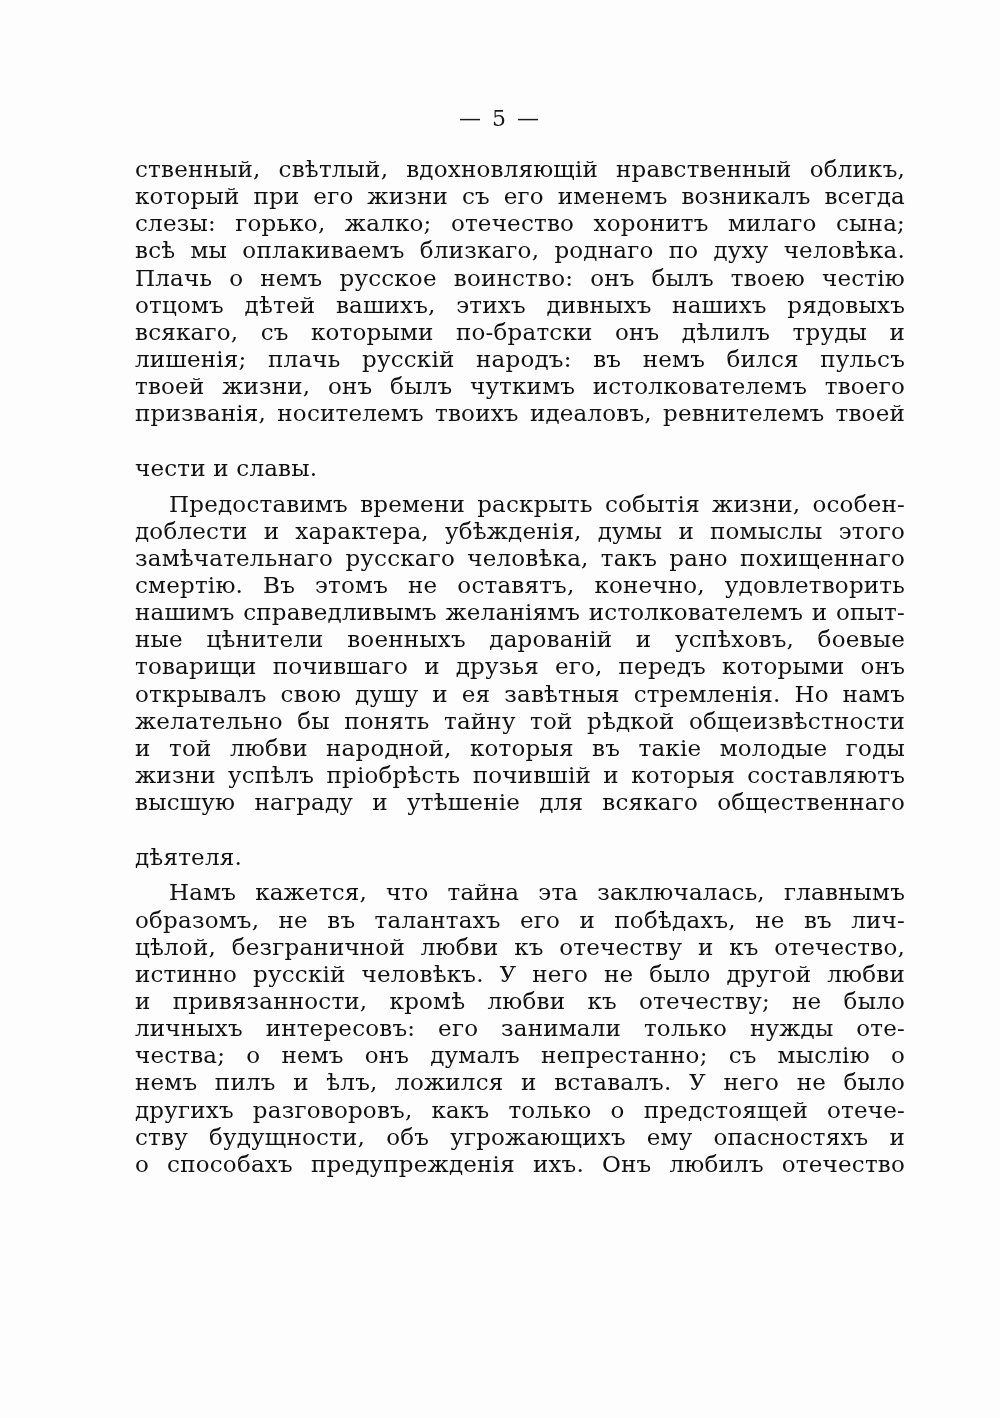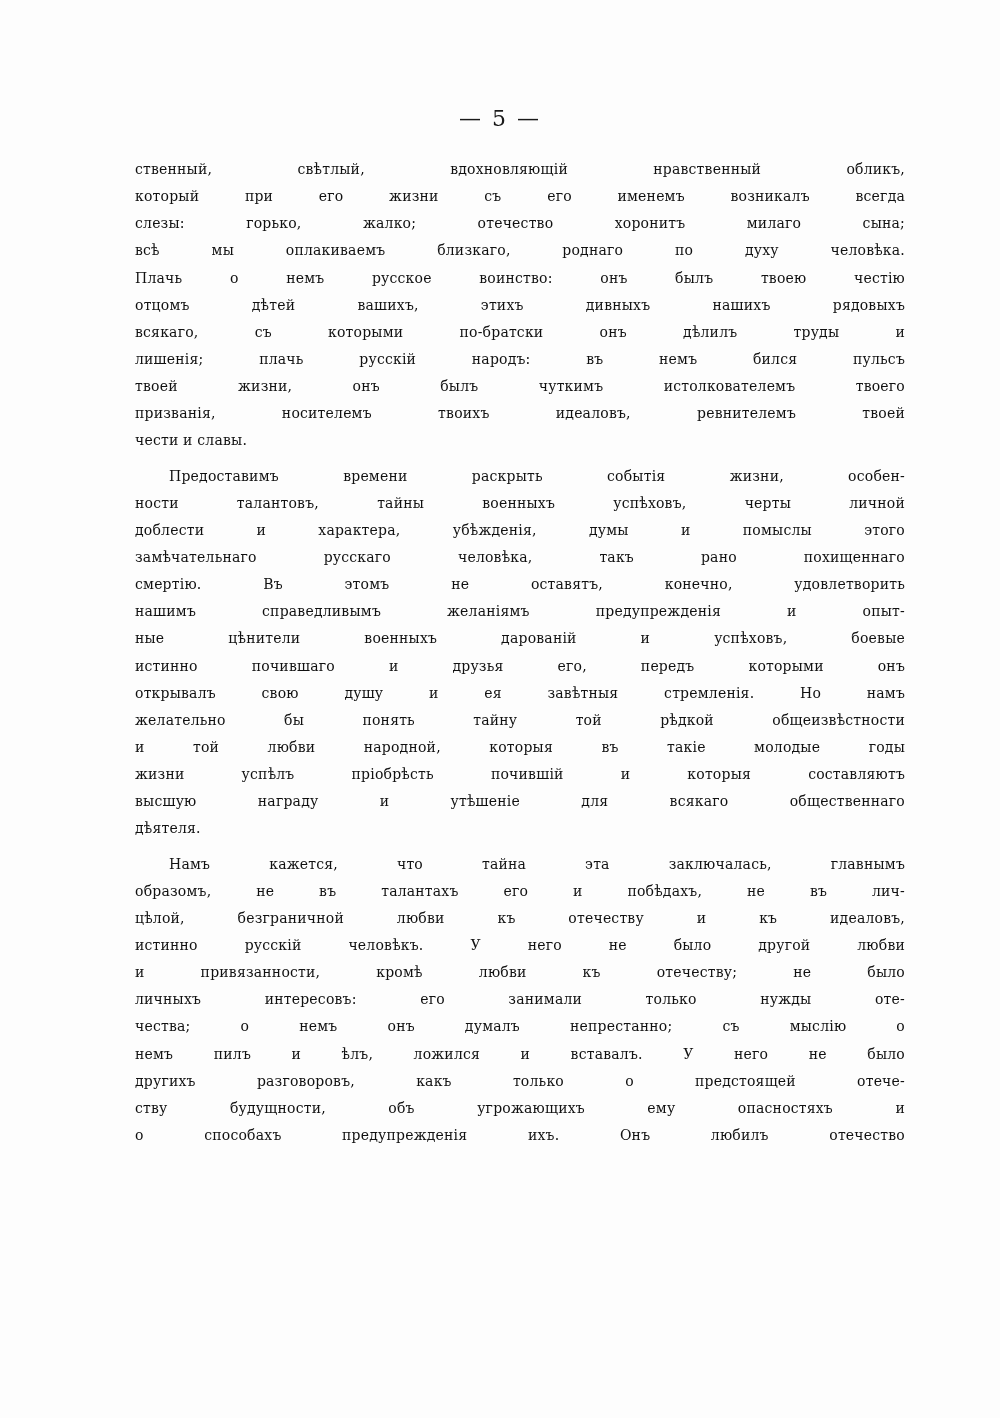--- a/index.html
+++ b/index.html
@@ -2,23 +2,23 @@
 <html><head>
 <meta charset="utf-8">
 <style>
   html, body { margin: 0; padding: 0; background: #ffffff; }
   body { width: 1000px; height: 1418px; position: relative; overflow: hidden; }
   .page { position: absolute; left: 0; top: 0; width: 1000px; height: 1418px; background: #fdfdfd; }
   .header { position: absolute; top: 106px; left: 0; width: 1000px; text-align: center;
     font-family: "DejaVu Serif", serif; font-size: 22px; color: #1a1a1a; letter-spacing: 2px; }
   .body { position: absolute; left: 135px; top: 156px; width: 770px; }
   .line { display: block; height: 27.15px; line-height: 27.15px; white-space: nowrap;
-    font-family: "DejaVu Serif", serif; font-size: 14px; color: #111; text-align: justify;
+    font-family: "DejaVu Serif", serif; font-size: 23px; color: #111; text-align: justify;
     text-align-last: justify; letter-spacing: 0.2px; }
-  .line.last { text-align-last: left; }
+  .line.last { text-align-last: left; margin-top: 28px; }
   .line.indent { padding-left: 34px; }
   .gap { height: 8px; }
 </style>
 </head>
 <body>
 
 <div class="page">
   <div class="header">— 5 —</div>
 
   <div class="body">
@@ -31,39 +31,38 @@
       <span class="line">отцомъ дѣтей вашихъ, этихъ дивныхъ нашихъ рядовыхъ</span>
       <span class="line">всякаго, съ которыми по-братски онъ дѣлилъ труды и</span>
       <span class="line">лишенія; плачь русскій народъ: въ немъ бился пульсъ</span>
       <span class="line">твоей жизни, онъ былъ чуткимъ истолкователемъ твоего</span>
       <span class="line">призванія, носителемъ твоихъ идеаловъ, ревнителемъ твоей</span>
       <span class="line last">чести и славы.</span>
     </div>
     <div class="gap"></div>
     <div>
       <span class="line indent">Предоставимъ времени раскрыть событія жизни, особен-</span>
-      <span class="line">ности талантовъ, тайны военныхъ успѣховъ, черты личной</span>
       <span class="line">доблести и характера, убѣжденія, думы и помыслы этого</span>
       <span class="line">замѣчательнаго русскаго человѣка, такъ рано похищеннаго</span>
       <span class="line">смертію. Въ этомъ не оставятъ, конечно, удовлетворить</span>
-      <span class="line">нашимъ справедливымъ желаніямъ предупрежденія и опыт-</span>
+      <span class="line">нашимъ справедливымъ желаніямъ истолкователемъ и опыт-</span>
       <span class="line">ные цѣнители военныхъ дарованій и успѣховъ, боевые</span>
-      <span class="line">истинно почившаго и друзья его, передъ которыми онъ</span>
+      <span class="line">товарищи почившаго и друзья его, передъ которыми онъ</span>
       <span class="line">открывалъ свою душу и ея завѣтныя стремленія. Но намъ</span>
       <span class="line">желательно бы понять тайну той рѣдкой общеизвѣстности</span>
       <span class="line">и той любви народной, которыя въ такіе молодые годы</span>
       <span class="line">жизни успѣлъ пріобрѣсть почившій и которыя составляютъ</span>
       <span class="line">высшую награду и утѣшеніе для всякаго общественнаго</span>
       <span class="line last">дѣятеля.</span>
     </div>
     <div class="gap"></div>
     <div>
       <span class="line indent">Намъ кажется, что тайна эта заключалась, главнымъ</span>
       <span class="line">образомъ, не въ талантахъ его и побѣдахъ, не въ лич-</span>
-      <span class="line">цѣлой, безграничной любви къ отечеству и къ идеаловъ,</span>
+      <span class="line">цѣлой, безграничной любви къ отечеству и къ отечество,</span>
       <span class="line">истинно русскій человѣкъ. У него не было другой любви</span>
       <span class="line">и привязанности, кромѣ любви къ отечеству; не было</span>
       <span class="line">личныхъ интересовъ: его занимали только нужды оте-</span>
       <span class="line">чества; о немъ онъ думалъ непрестанно; съ мыслію о</span>
       <span class="line">немъ пилъ и ѣлъ, ложился и вставалъ. У него не было</span>
       <span class="line">другихъ разговоровъ, какъ только о предстоящей отече-</span>
       <span class="line">ству будущности, объ угрожающихъ ему опасностяхъ и</span>
       <span class="line">о способахъ предупрежденія ихъ. Онъ любилъ отечество</span>
     </div>
   </div>

